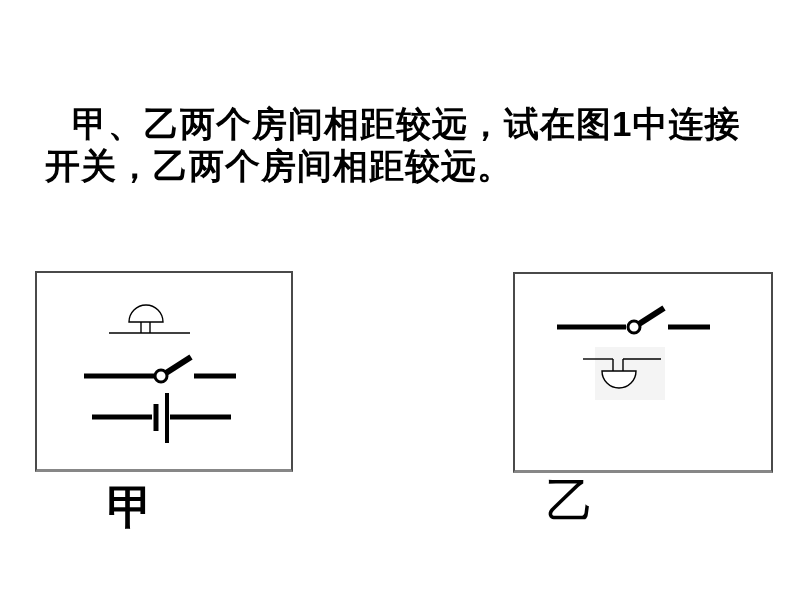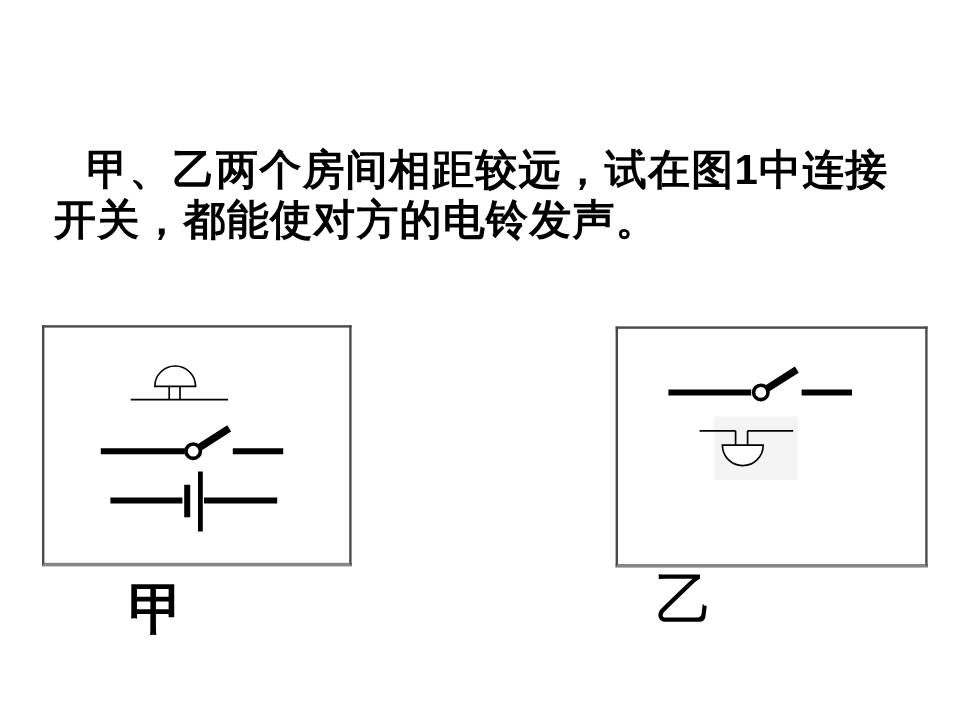--- a/index.html
+++ b/index.html
@@ -17,21 +17,21 @@
     position:absolute;
     left:45px;top:103px;width:712px;
     font-size:35px;
     font-weight:700;
     line-height:42px;
     letter-spacing:1px;
     color:#000000;
     white-space:nowrap;
   }
   .problem .line{height:42px;}
-  .problem .line:first-child{text-indent:27px;margin-top:18px;}
+  .problem .line:first-child{text-indent:27px;}
 
   
   .circuit-box{
     position:absolute;
     background:#ffffff;
     border:2px solid #4a4a4a;
     border-bottom:3px solid #878787;
     box-sizing:border-box;
   }
   .box-jia{left:35px;top:271px;width:258px;height:201px;}
@@ -55,21 +55,21 @@
     font-family:"Liberation Serif","DejaVu Serif",serif;
   }
 </style>
 </head>
 <body>
 
 <div class="slide">
 
   <div class="problem">
     <div class="line">甲、乙两个房间相距较远，试在图1中连接</div>
-    <div class="line">开关，都能使对方的电铃发声。</div>
+    <div class="line">开关，乙两个房间相距较远。</div>
   </div>
 
   <div class="circuit-box box-jia">
     <svg viewBox="0 0 254 196">
 
       <g stroke="#000000" fill="none" stroke-width="1.4">
         <path d="M 92 49 A 17 17 0 0 1 126 49 Z" fill="#ffffff"></path>
         <line x1="104" y1="49" x2="104" y2="60"></line>
         <line x1="113" y1="49" x2="113" y2="60"></line>
         <line x1="72" y1="60" x2="153" y2="60"></line>

